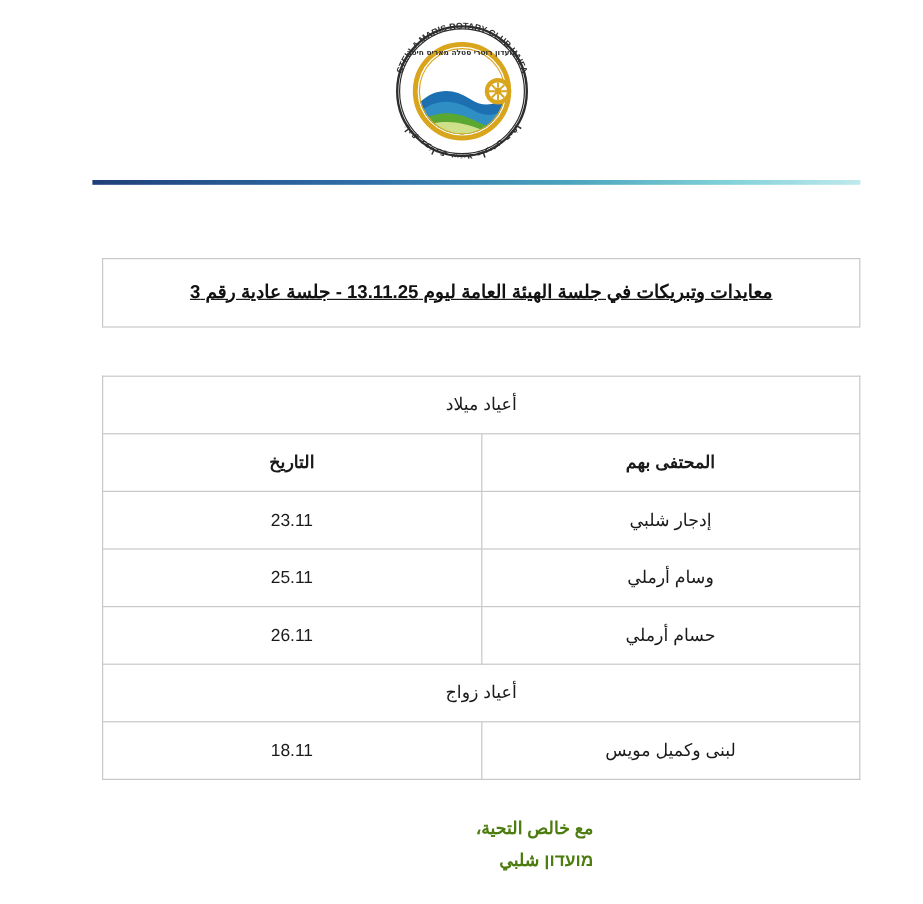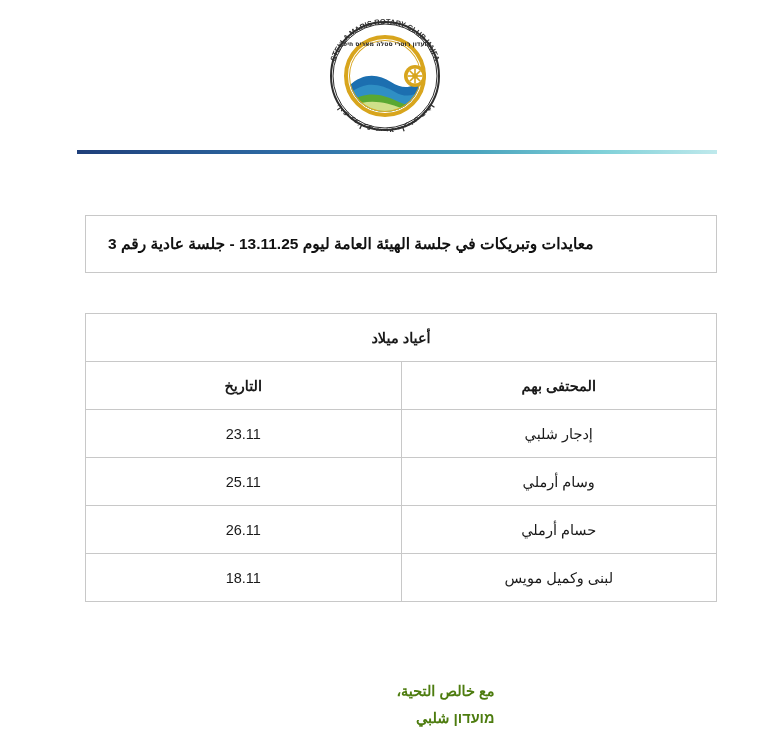--- a/index.html
+++ b/index.html
@@ -51,22 +51,23 @@
   .title-box {
     position: absolute;
     top: 215px;
     left: 85px;
     width: 632px;
     min-height: 58px;
     border: 1px solid #c8c8c8;
     box-sizing: border-box;
     display: flex;
     align-items: center;
-    justify-content: flex-end;
+    justify-content: center;
     padding: 8px 22px;
+    text-decoration: underline;
   }
   .title-text {
     font-size: 15.5px;
     font-weight: bold;
     color: #111111;
     text-align: right;
     line-height: 1.6;
     direction: rtl;
   }
 
@@ -86,21 +87,21 @@
   table.doc-table td {
     border: 1px solid #c8c8c8;
     height: 43px;
     font-size: 14.5px;
     text-align: center;
     vertical-align: middle;
     color: #1a1a1a;
     padding: 2px 6px;
   }
   td.section {
-    font-weight: bold;
+    font-weight: normal;
     font-size: 15px;
   }
   td.colhead {
     font-weight: bold;
     font-size: 15px;
   }
   .col-name { width: 62.5%; }
   .col-date { width: 37.5%; }
 
   
@@ -205,20 +206,23 @@
         </tr>
         <tr>
           <td class="col-name">وسام أرملي</td>
           <td class="col-date">25.11</td>
         </tr>
         <tr>
           <td class="col-name">حسام أرملي</td>
           <td class="col-date">26.11</td>
         </tr>
         <tr>
+          <td class="section" colspan="2">أعياد زواج</td>
+        </tr>
+        <tr>
           <td class="col-name">لبنى وكميل مويس</td>
           <td class="col-date">18.11</td>
         </tr>
       </tbody>
     </table>
   </div>
 
   <div class="signature">
     <div class="sig-inner">
       <div class="sig-line">مع خالص التحية،</div>

